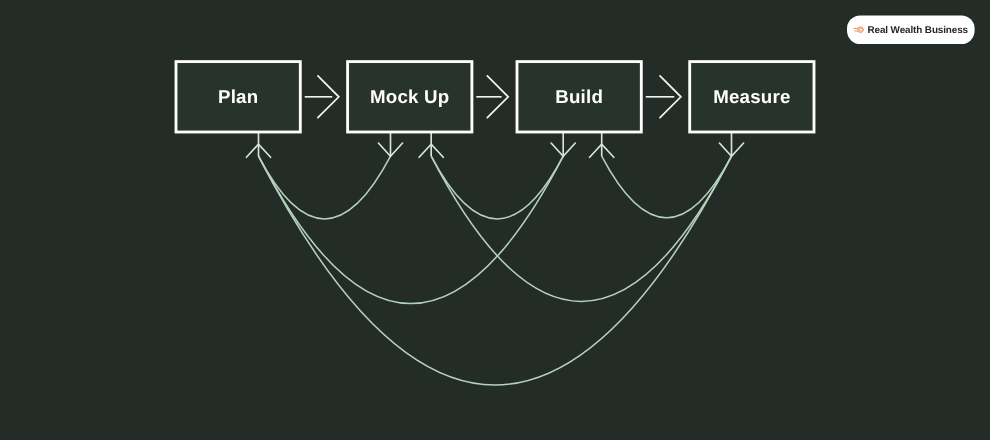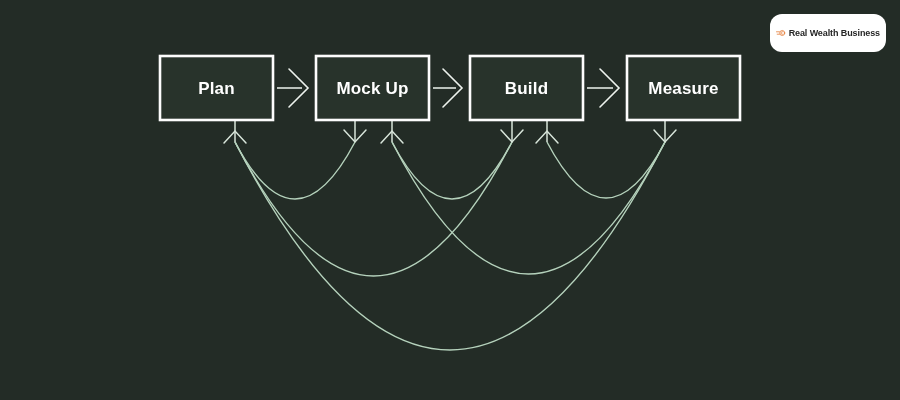--- a/index.html
+++ b/index.html
@@ -14,21 +14,21 @@
   .stage-label{
     font-family:"Liberation Sans", sans-serif;
     font-weight:bold;
     font-size:17px;
     fill:#ffffff;
     letter-spacing:.2px;
   }
   #logo-badge{
     position:absolute;
     left:770px;top:14px;
-    width:116px;height:38px;
+    width:116px;height:26px;
     background:#ffffff;
     border-radius:12px;
     display:flex;
     align-items:center;
     gap:3px;
     padding:0 6px 0 6px;
     box-sizing:border-box;
   }
   #logo-text{
     font-size:9px;

